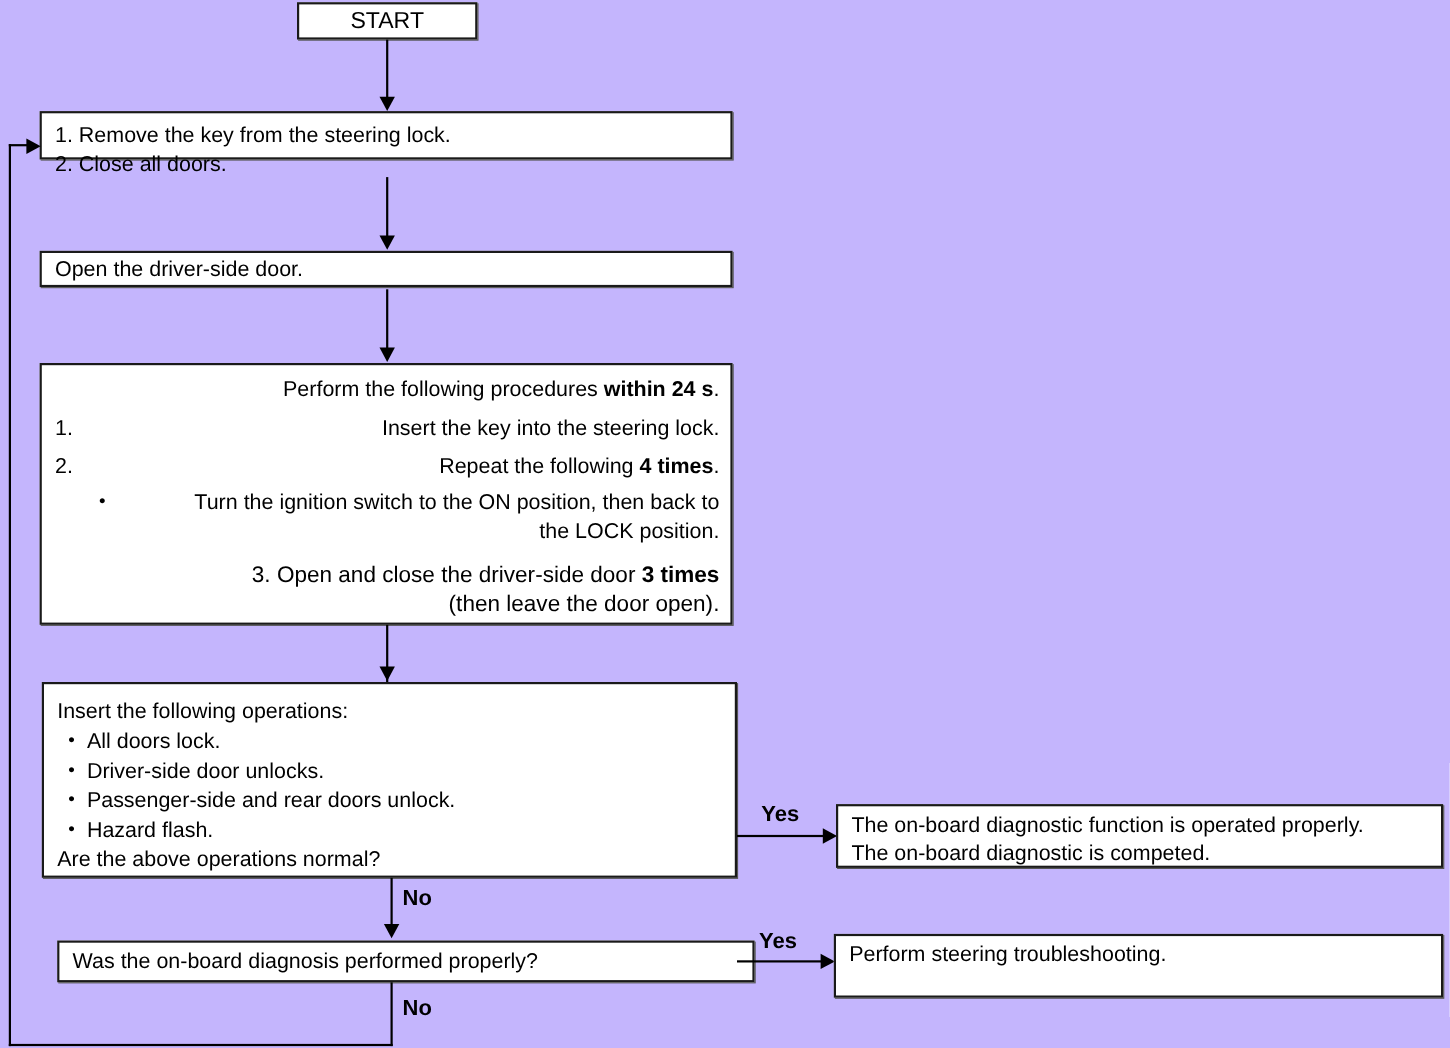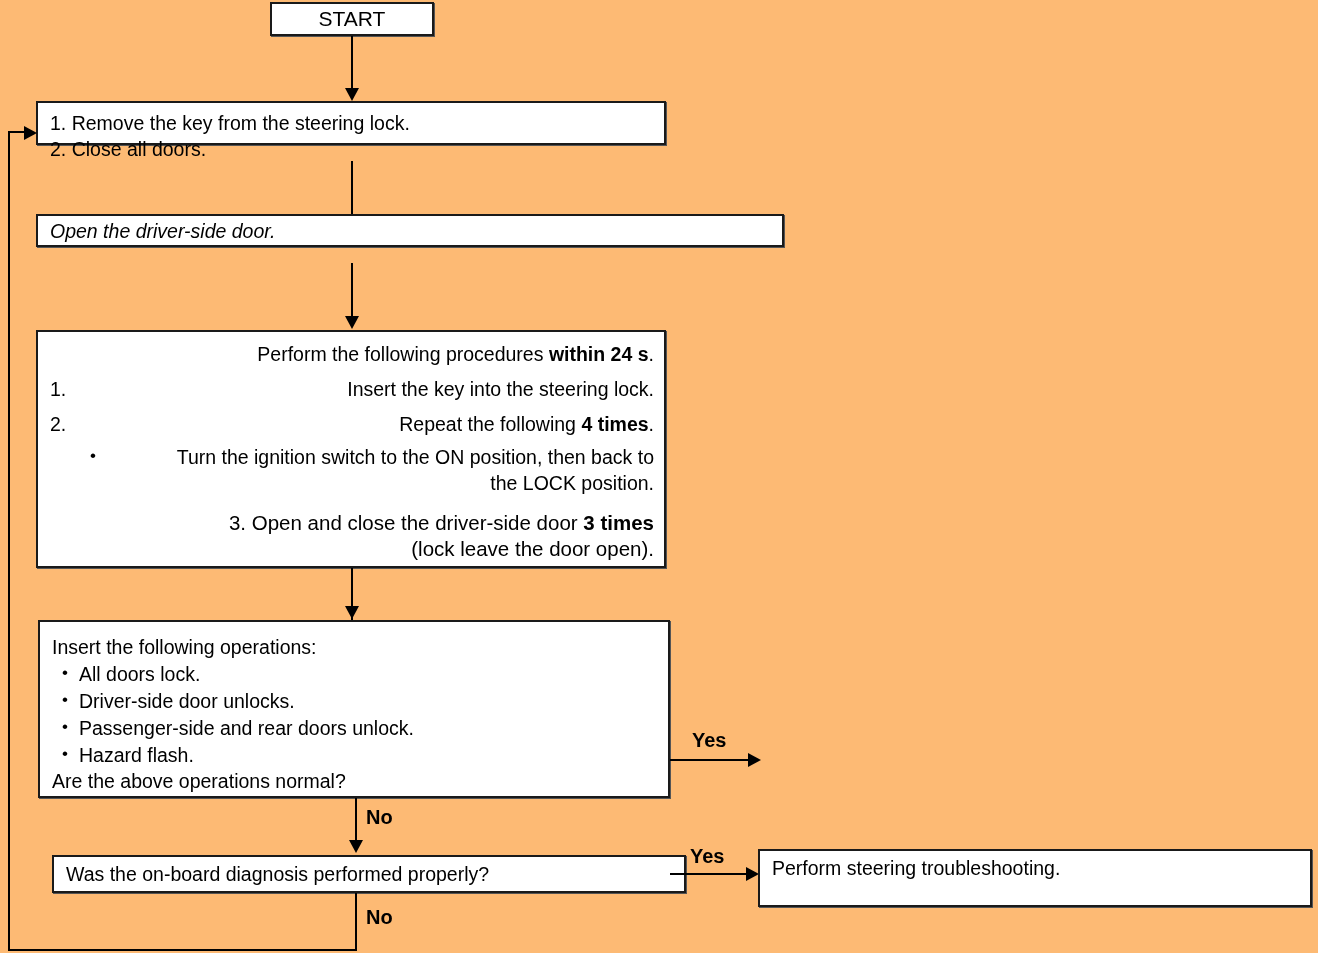--- a/index.html
+++ b/index.html
@@ -8,21 +8,21 @@
     background: #ffffff;
   }
   body {
     font-family: "Liberation Sans", sans-serif;
     color: #000000;
   }
   #canvas {
     position: relative;
     width: 1318px;
     height: 953px;
-    background: #fdba74;
+    background: #c4b5fd;
     overflow: hidden;
   }
 
   
   .box {
     position: absolute;
     box-sizing: border-box;
     border: 2px solid #1a1a1a;
     background: #ffffff;
     font-size: 19.5px;
@@ -142,21 +142,21 @@
   <div class="box shadowed" style="left:36px; top:101px; width:630px; height:44px;">
     <div class="pad" style="padding-top:7px;">
       <div class="line-row">1. Remove the key from the steering lock.</div>
       <div class="line-row">2. Close all doors.</div>
     </div>
   </div>
 
   <div class="vline" style="left:351px; top:161px; height:55px;"></div>
   <div class="arrow-down" style="left:345px; top:214px;"></div>
 
-  <div class="box shadowed vcenter" style="left:36px; top:214px; width:748px; height:33px;font-style:italic;">
+  <div class="box shadowed vcenter" style="left:36px; top:228px; width:630px; height:33px;">
     <div class="pad" style="padding-top:0; padding-bottom:0;">
       <div class="line-row">Open the driver-side door.</div>
     </div>
   </div>
 
   <div class="vline" style="left:351px; top:263px; height:55px;"></div>
   <div class="arrow-down" style="left:345px; top:316px;"></div>
 
   <div class="box shadowed" style="left:36px; top:330px; width:630px; height:238px;">
     <div class="pad" style="padding-top:9px;text-align:right;">
@@ -177,21 +177,21 @@
       <div class="sub-bullet">
         <span class="dot">•</span>
         <span class="cont">Turn the ignition switch to the ON position, then back to</span>
         <span class="cont">the LOCK position.</span>
       </div>
 
       <div class="item3">
         <div class="l1">
           <span>3. Open and close the driver-side door </span><b class="strong">3 times</b>
         </div>
-        <div class="l2">(lock leave the door open).</div>
+        <div class="l2">(then leave the door open).</div>
       </div>
     </div>
   </div>
 
   <div class="vline" style="left:351px; top:568px; height:52px;"></div>
   <div class="arrow-down" style="left:345px; top:606px;"></div>
 
   <div class="box shadowed" style="left:38px; top:620px; width:632px; height:178px;">
     <div class="pad" style="padding-top:12px;">
       <div class="line-row">Insert the following operations:</div>
@@ -214,20 +214,26 @@
         </div>
       </div>
       <div class="line-row">Are the above operations normal?</div>
     </div>
   </div>
 
   <div class="hline" style="left:670px; top:759px; width:82px;"></div>
   <div class="arrow-right" style="left:748px; top:753px;"></div>
   <div class="edge-label" style="left:692px; top:729px;">Yes</div>
 
+  <div class="box shadowed" style="left:760px; top:731px; width:552px; height:58px;">
+    <div class="pad" style="padding-top:4px;">
+      <div class="line-row">The on-board diagnostic function is operated properly.</div>
+      <div class="line-row">The on-board diagnostic is competed.</div>
+    </div>
+  </div>
 
   <div class="vline" style="left:355px; top:798px; height:50px;"></div>
   <div class="arrow-down" style="left:349px; top:840px;"></div>
   <div class="edge-label" style="left:366px; top:806px;">No</div>
 
   <div class="box shadowed vcenter" style="left:52px; top:855px; width:634px; height:38px;">
     <div class="pad" style="padding-top:0; padding-bottom:0;">
       <div class="line-row">Was the on-board diagnosis performed properly?</div>
     </div>
   </div>

